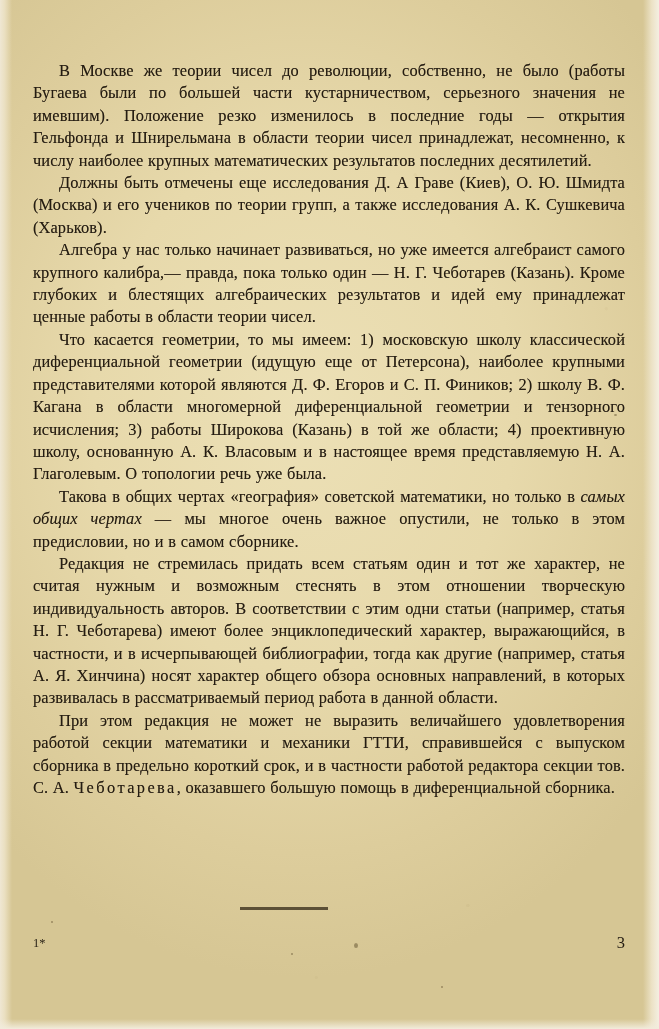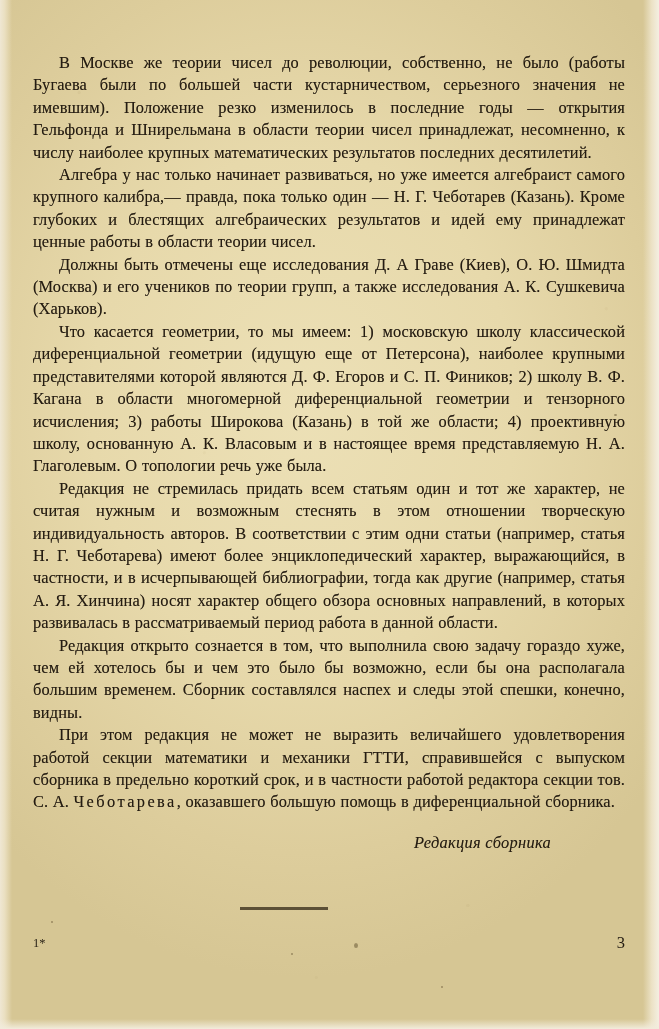--- a/index.html
+++ b/index.html
@@ -54,21 +54,21 @@
   }
   #edge-bottom {
     position: absolute; left: 0; bottom: 0; width: 100%; height: 10px;
     background: linear-gradient(0deg, #f2ecdc 0%, rgba(228,214,169,0) 100%);
     pointer-events: none;
   }
 
   #textblock {
     position: absolute;
     left: 33px;
-    top: 52px;
+    top: 60px;
     width: 592px;
   }
 
   p.para {
     margin: 0 0 0 0;
     text-indent: 26px;
     text-align: justify;
     font-size: 16.4px;
     line-height: 22.4px;
     color: #241c12;
@@ -140,34 +140,33 @@
   <div class="speck" style="left:51px; top:921px; width:2px; height:2px;"></div>
   <div class="speck" style="left:354px; top:943px; width:4px; height:5px;"></div>
   <div class="speck" style="left:291px; top:953px; width:2px; height:2px;"></div>
   <div class="speck" style="left:614px; top:414px; width:3px; height:2px;"></div>
   <div class="speck" style="left:441px; top:986px; width:2px; height:2px;"></div>
 
   <div id="textblock">
 
     <p class="para"><span>В Москве же теории чисел до революции, собственно, не было (работы Бугаева были по большей части кустарничеством, серьезного значения не имевшим). Положение резко изменилось в последние годы — открытия Гельфонда и Шнирельмана в области теории чисел принадлежат, несомненно, к числу наиболее крупных математических результатов последних десятилетий.</span></p>
 
+    <p class="para"><span>Должны быть отмечены еще исследования Д. А Граве (Киев), О. Ю. Шмидта (Москва) и его учеников по теории групп, а также исследования А. К. Сушкевича (Харьков).</span></p>
+
     <p class="para"><span>Алгебра у нас только начинает развиваться, но уже имеется алгебраист самого крупного калибра,— правда, пока только один — Н. Г. Чеботарев (Казань). Кроме глубоких и блестящих алгебраических результатов и идей ему принадлежат ценные работы в области теории чисел.</span></p>
-
-    <p class="para"><span>Должны быть отмечены еще исследования Д. А Граве (Киев), О. Ю. Шмидта (Москва) и его учеников по теории групп, а также исследования А. К. Сушкевича (Харьков).</span></p>
 
     <p class="para"><span>Что касается геометрии, то мы имеем: 1) московскую школу классической диференциальной геометрии (идущую еще от Петерсона), наиболее крупными представителями которой являются Д. Ф. Егоров и С. П. Фиников; 2) школу В. Ф. Кагана в области многомерной диференциальной геометрии и тензорного исчисления; 3) работы Широкова (Казань) в той же области; 4) проективную школу, основанную А. К. Власовым и в настоящее время представляемую Н. А. Глаголевым. О топологии речь уже была.</span></p>
 
+    <p class="para"><span>Такова в общих чертах «география» советской математики, но только в </span><em class="ital">самых общих чертах</em><span> — мы многое очень важное опустили, не только в этом предисловии, но и в самом сборнике.</span></p>
 
     <p class="para"><span>Редакция не стремилась придать всем статьям один и тот же характер, не считая нужным и возможным стеснять в этом отношении творческую индивидуальность авторов. В соответствии с этим одни статьи (например, статья Н. Г. Чеботарева) имеют более энциклопедический характер, выражающийся, в частности, и в исчерпывающей библиографии, тогда как другие (например, статья А. Я. Хинчина) носят характер общего обзора основных направлений, в которых развивалась в рассматриваемый период работа в данной области.</span></p>
 
-    <p class="para"><span>Редакция открыто сознается в том, что выполнила свою задачу гораздо хуже, чем ей хотелось бы и чем это было бы возможно, если бы она располагала большим временем. Сборник составлялся наспех и следы этой спешки, конечно, видны.</span></p>
 
     <p class="para"><span>При этом редакция не может не выразить величайшего удовлетворения работой секции математики и механики ГТТИ, справившейся с выпуском сборника в предельно короткий срок, и в частности работой редактора секции тов. С. А. </span><span class="spaced">Чеботарева</span><span>, оказавшего большую помощь в диференциальной сборника.</span></p>
 
-    <div class="signature">Редакция сборника</div>
 
   </div>
 
   <div id="rule"></div>
 
   <div id="footer">
     <div id="sig-mark">1*</div>
     <div id="page-number">3</div>
   </div>
 

